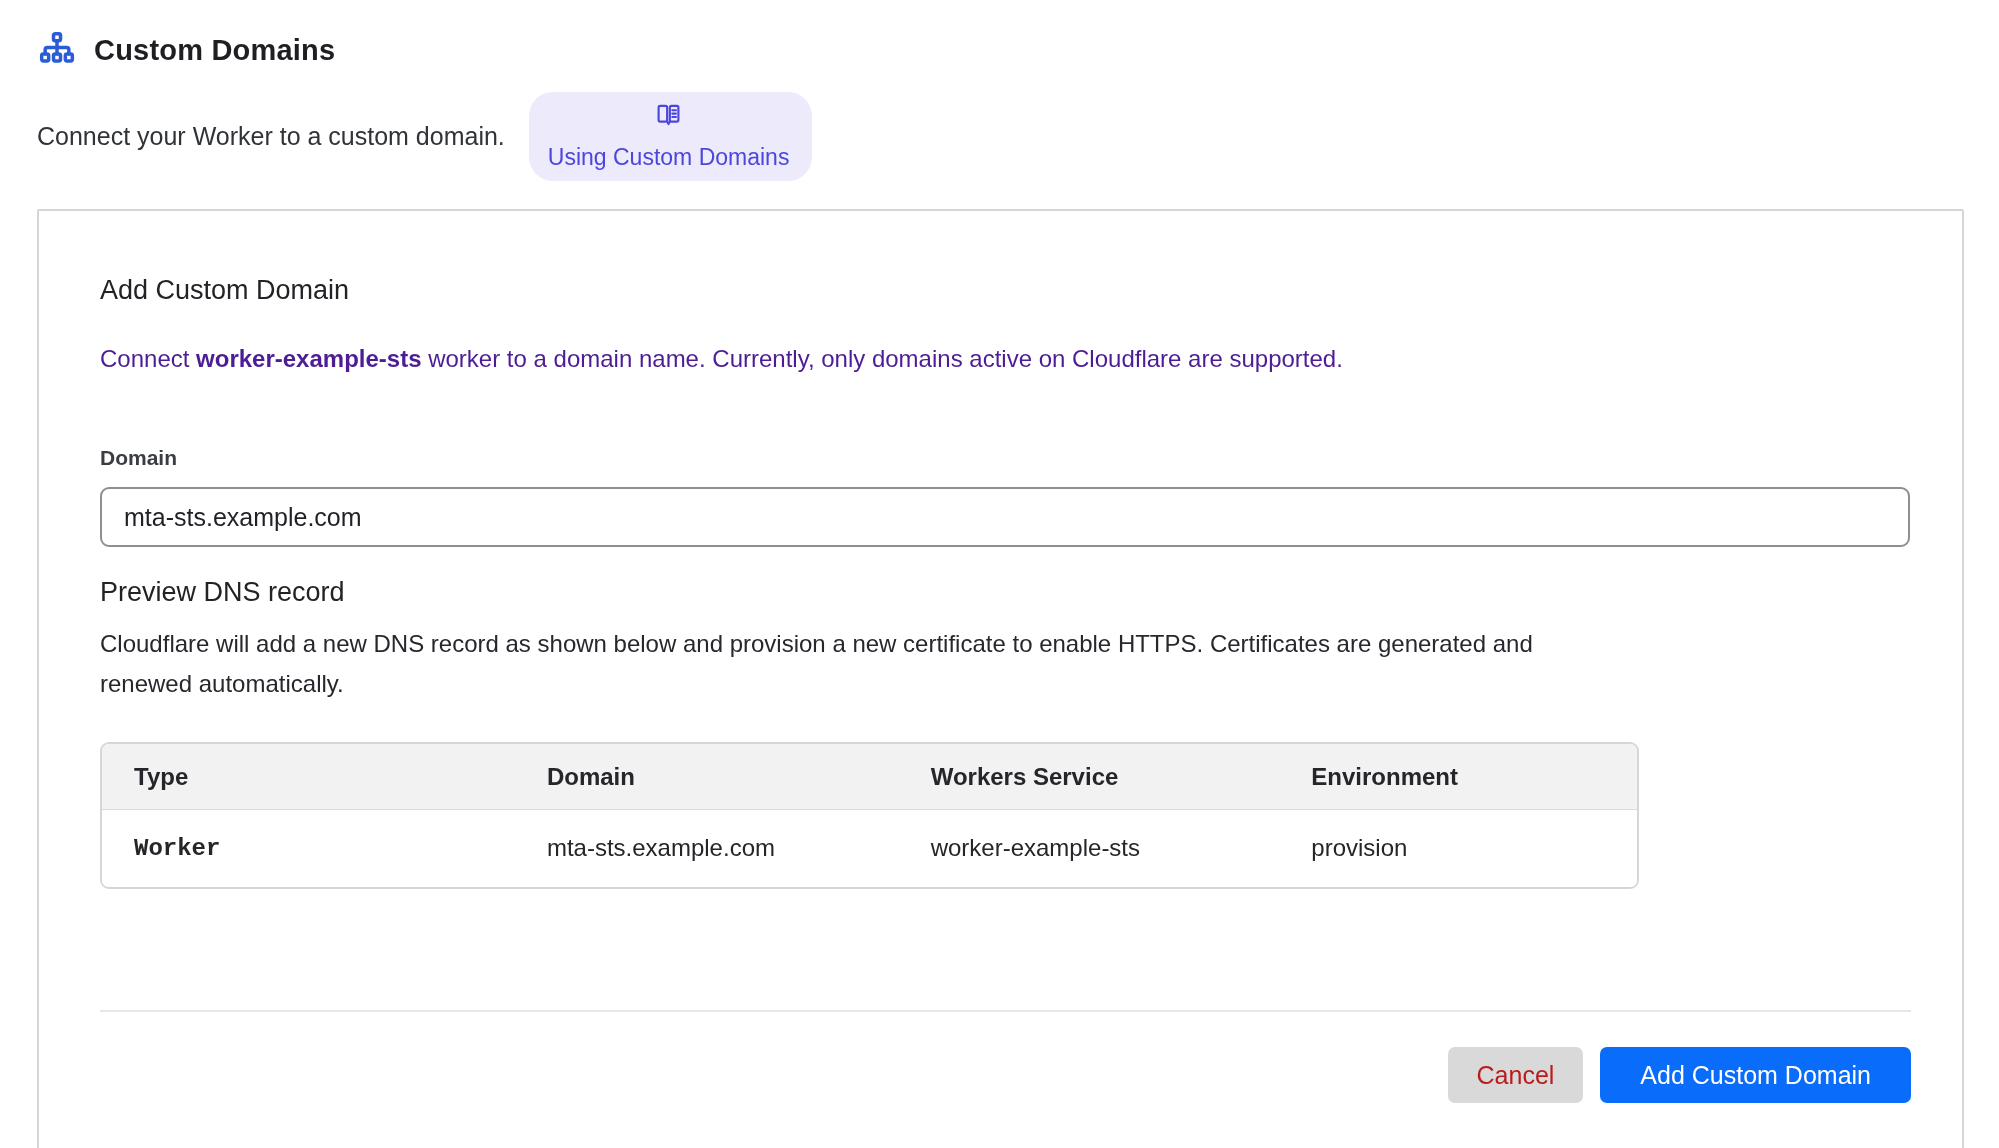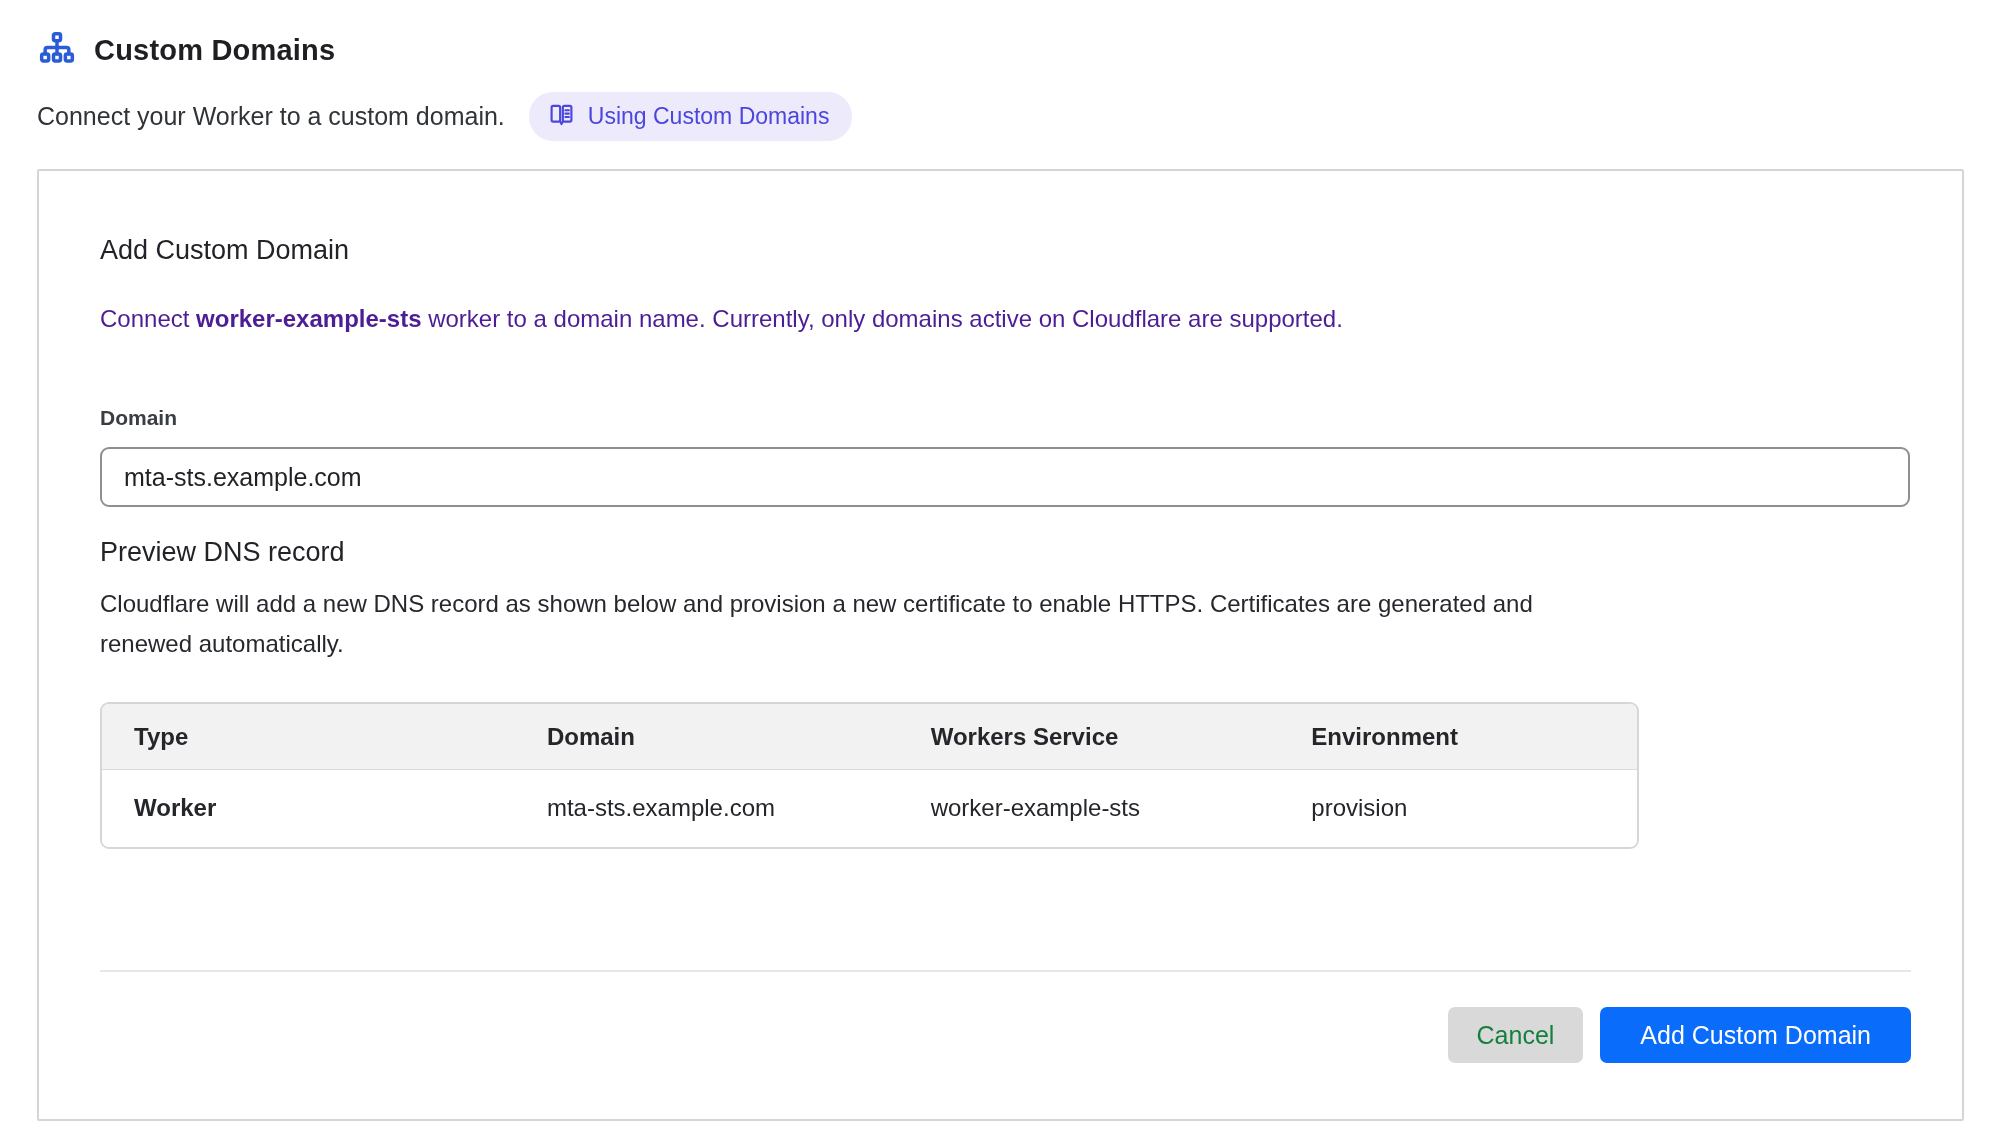--- a/index.html
+++ b/index.html
@@ -16,21 +16,21 @@
   .title-row { display: flex; align-items: center; gap: 17px; }
   .title-row svg { display: block; }
   .page-title { font-size: 29px; font-weight: 700; color: #1d1f23; letter-spacing: .2px; }
 
   .subtitle-row { display: flex; align-items: center; gap: 24px; margin-top: 22px; }
   .page-subtitle { font-size: 25px; color: #303338; }
   .doc-badge {
     display: inline-flex; align-items: center; gap: 13px;
     background: #edeafb; border-radius: 24px;
     padding: 9px 23px 10px 19px;
-    cursor: pointer; border: none;
+    cursor: pointer; border: none; flex-direction: column;
   }
   .doc-badge .doc-label { font-size: 23px; color: #4b46dc; }
 
   
   .card {
     margin-top: 28px;
     width: 1927px;
     height: 952px;
     border: 2px solid #d5d5d5;
     border-radius: 2px;
@@ -71,34 +71,34 @@
     overflow: hidden;
   }
   table { width: 100%; border-collapse: collapse; }
   thead tr { background: #f2f2f2; }
   th {
     text-align: left; font-size: 24px; font-weight: 600; color: #24262a;
     padding: 19px 32px 18px 32px;
     border-bottom: 1px solid #dadada;
   }
   td { font-size: 24px; color: #24262a; padding: 24px 32px 25px 32px; background: #fff; }
-  td.cell-type { font-weight: 700; }
+  td.cell-type { font-weight: 700; font-family: Liberation Mono, monospace; }
 
   
   .footer-divider {
     border: none; border-top: 2px solid #e7e7e7;
     margin-top: 121px;
     width: 1811px;
   }
   .actions { display: flex; justify-content: flex-end; gap: 17px; margin-top: 35px; width: 1811px; }
   .btn {
     font-family: inherit; font-size: 25px; border: none; cursor: pointer;
     height: 56px; border-radius: 7px; display: inline-flex; align-items: center;
   }
-  .btn-cancel { background: #d9d9d9; color: #15803d; padding: 0 29px; }
+  .btn-cancel { background: #d9d9d9; color: #b91c1c; padding: 0 29px; }
   .btn-primary { background: #0a6cfb; color: #ffffff; padding: 0 40px; }
 </style>
 </head>
 <body>
 
 <div class="page">
 
   <div class="title-row">
     <span>
       <svg width="40" height="40" viewBox="0 0 24 24" fill="none" stroke="#2a5cd7" stroke-width="2.1" stroke-linecap="round" stroke-linejoin="round">

